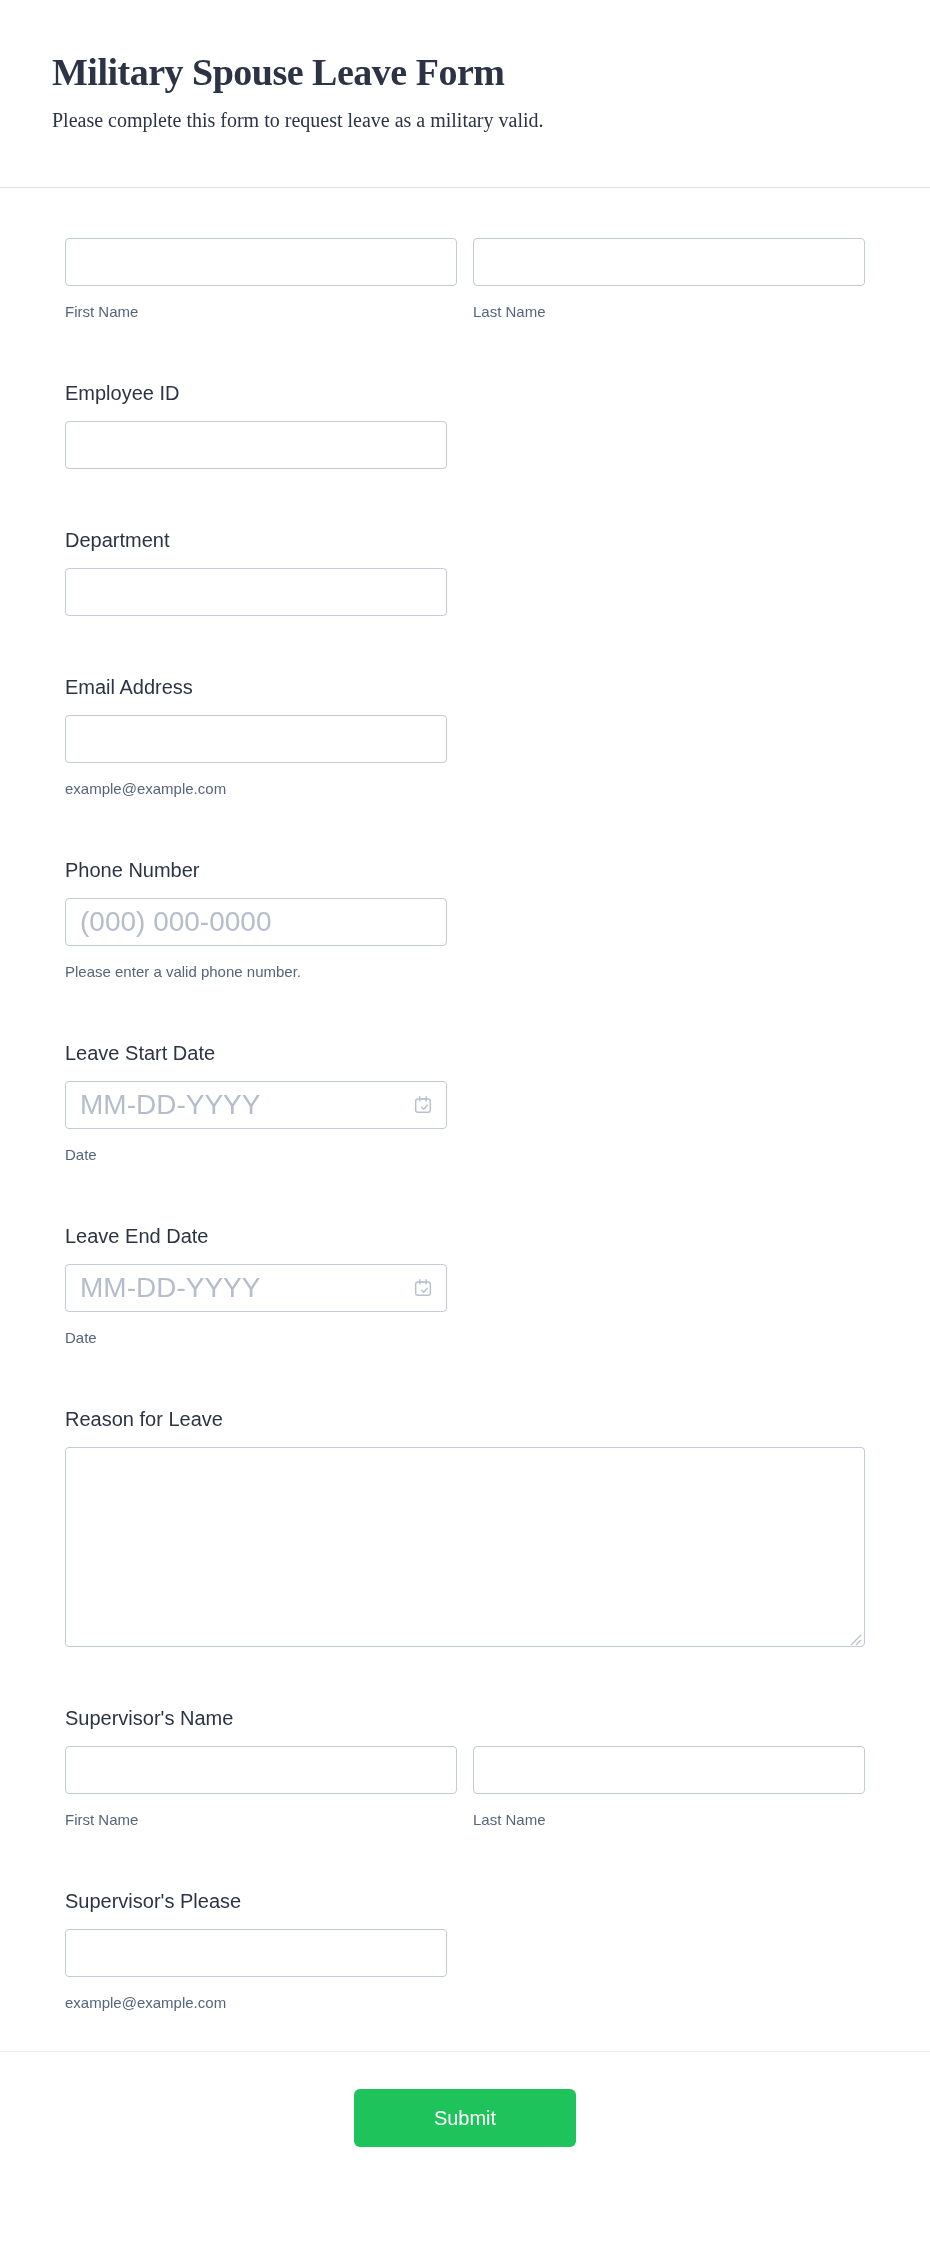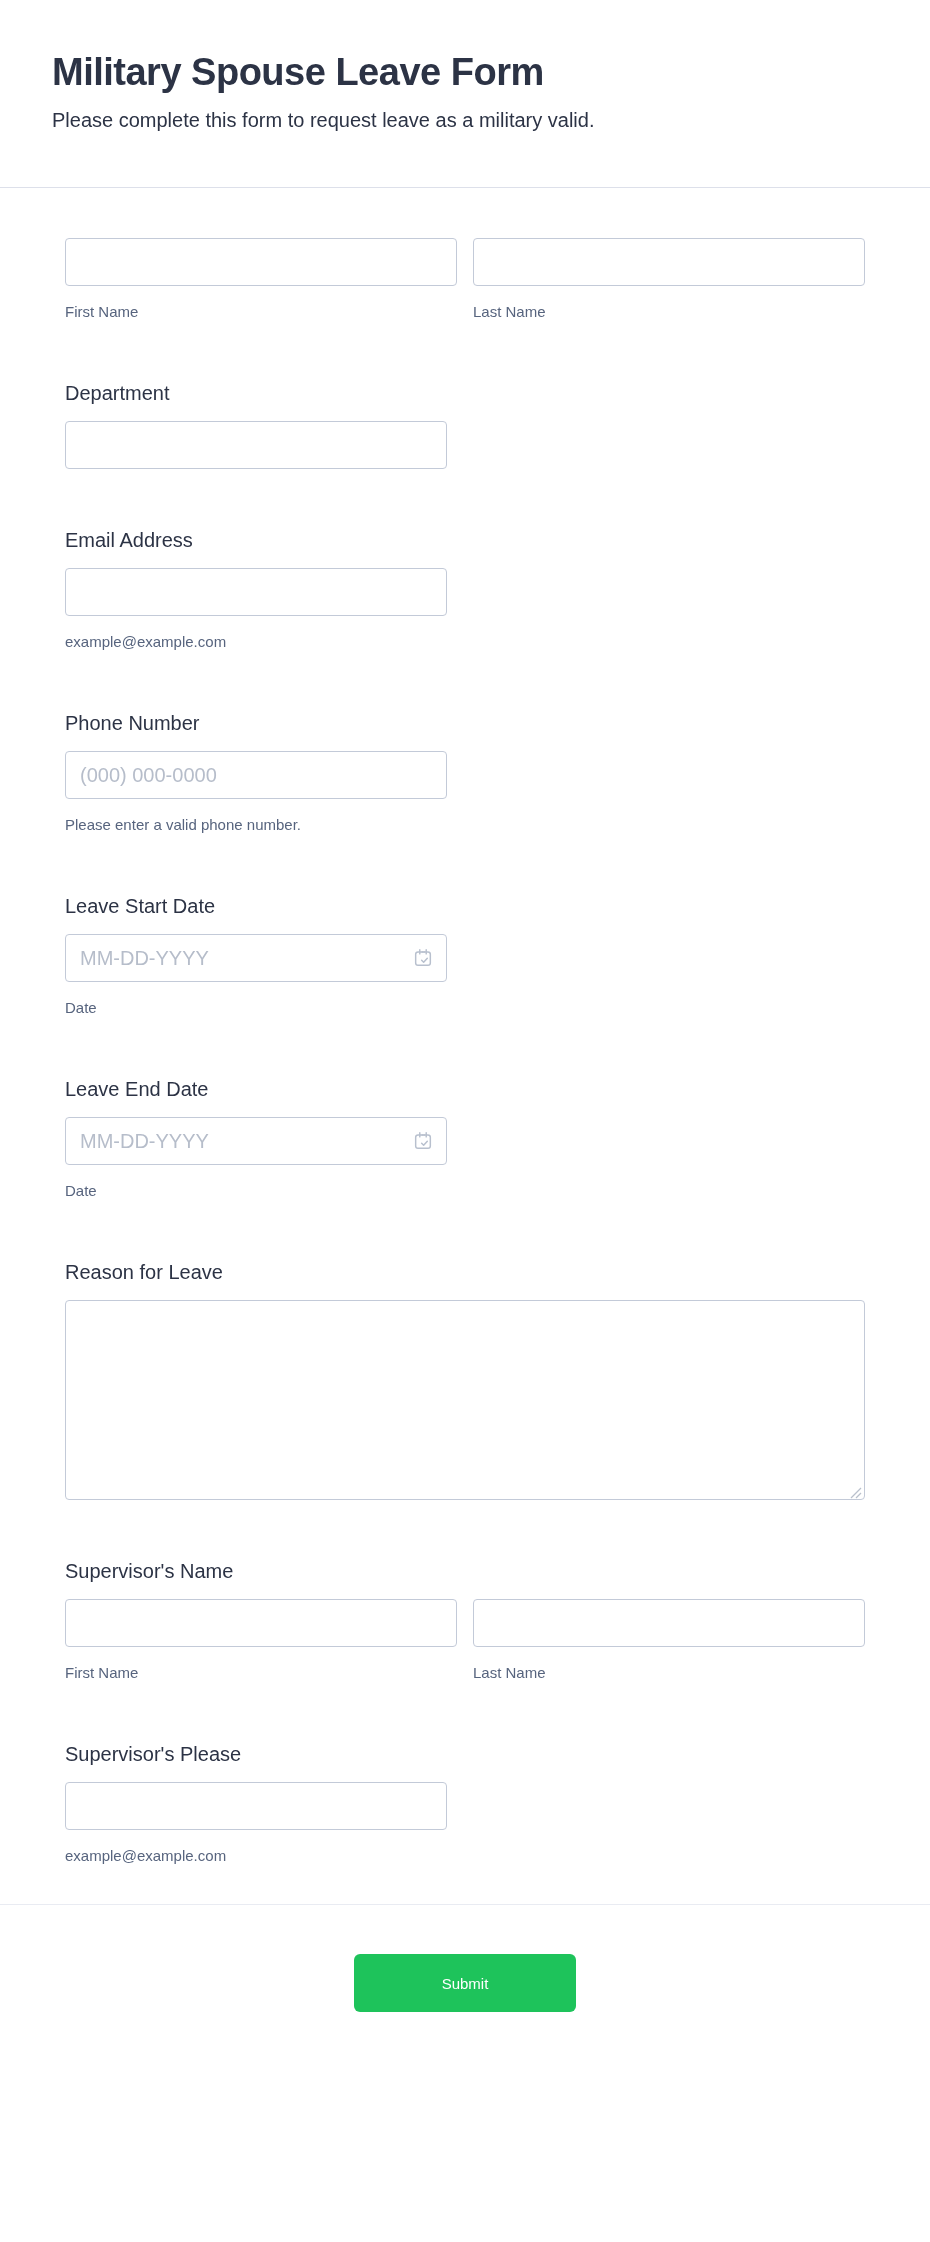--- a/index.html
+++ b/index.html
@@ -10,21 +10,21 @@
   }
   .page {
     width: 930px;
     min-height: 2242px;
     margin: 0 auto;
     background: #ffffff;
     overflow: hidden;
   }
 
   
-  .form-header { padding: 50px 77px 0 52px; }
+  .form-header { padding: 50px 77px 0 52px; font-family: Liberation Serif, serif; }
   .form-title {
     font-size: 38px;
     line-height: 44px;
     font-weight: 700;
     color: #2c3345;
     letter-spacing: -0.5px;
   }
   .form-subtitle {
     margin-top: 12px;
     font-size: 20px;
@@ -56,21 +56,21 @@
   }
 
   .text-input {
     display: block;
     width: 382px;
     height: 48px;
     border: 1px solid #c3cad8;
     border-radius: 4px;
     background: #ffffff;
     font-family: inherit;
-    font-size: 20px;
+    font-size: 28px;
     color: #2c3345;
     padding: 0 14px;
     outline: none;
   }
   .text-input::placeholder { color: #b6bdca; opacity: 1; }
 
   .two-col { display: flex; gap: 16px; width: 800px; }
   .col { flex: 1; min-width: 0; }
   .col .text-input { width: 100%; }
 
@@ -129,24 +129,23 @@
     justify-content: center;
   }
   .submit-button {
     width: 222px;
     height: 58px;
     background: #1ec35b;
     color: #ffffff;
     border: none;
     border-radius: 6px;
     font-family: inherit;
-    font-size: 15px;
+    font-size: 20px;
     font-weight: 500;
     cursor: pointer;
-    margin-top: 12px;
   }
 </style>
 </head>
 <body>
 
 <div class="page">
 
   <header class="form-header">
     <h1 class="form-title">Military Spouse Leave Form</h1>
     <p class="form-subtitle">Please complete this form to request leave as a military valid.</p>
@@ -162,20 +161,24 @@
           <input type="text" class="text-input" value="" style="">
           <div class="sublabel">First Name</div>
         </div>
         <div class="col">
           <input type="text" class="text-input" value="" style="">
           <div class="sublabel">Last Name</div>
         </div>
       </div>
     </section>
 
+    <section class="field">
+      <label class="field-label">Employee ID</label>
+      <input type="text" class="text-input" value="" style="">
+    </section>
 
     <section class="field">
       <label class="field-label">Department</label>
       <input type="text" class="text-input" value="" style="">
     </section>
 
     <section class="field">
       <label class="field-label">Email Address</label>
       <input type="text" class="text-input" value="" style="">
       <div class="sublabel">example@example.com</div>

